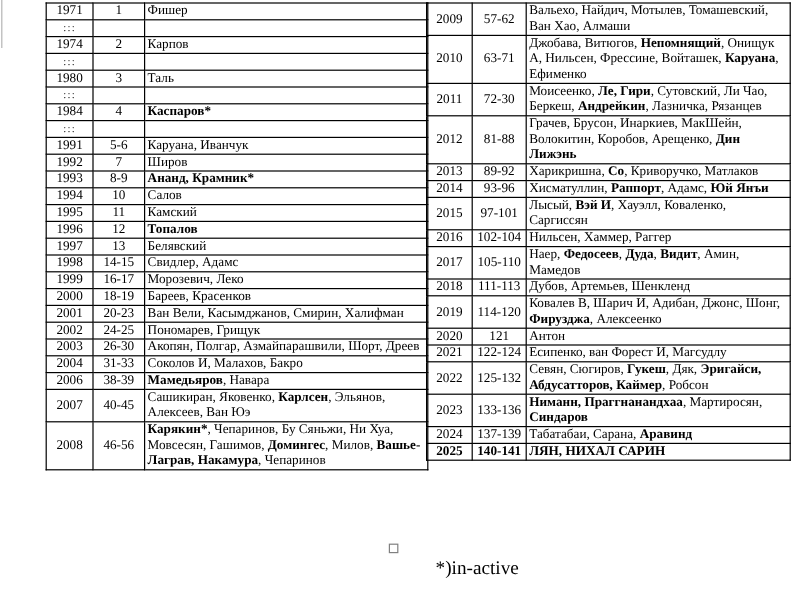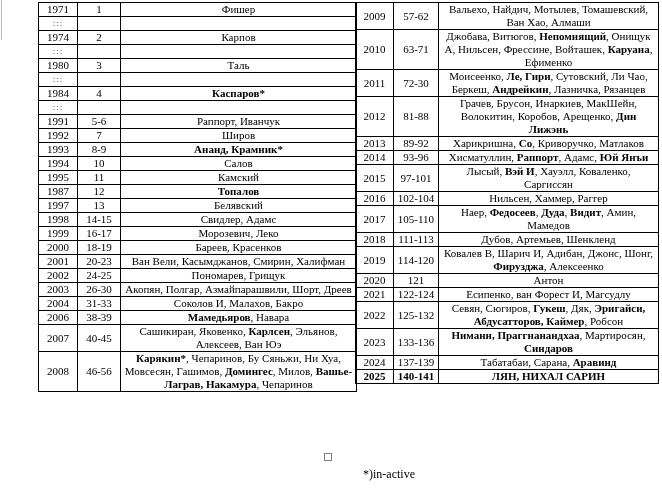--- a/index.html
+++ b/index.html
@@ -36,39 +36,39 @@
     border: 1px solid #000000;
     font-size: 11px;
     line-height: 13px;
     padding: 0 2px;
     height: 13px;
     vertical-align: middle;
     word-wrap: break-word;
   }
   td.year  { text-align: center; white-space: nowrap; }
   td.range { text-align: center; white-space: nowrap; }
-  td.names { text-align: center; padding-left: 4px; }
+  td.names { text-align: left; padding-left: 4px; }
   td.names b, tr.bold-row td { font-weight: bold; }
   td.year.dots {
     font-size: 9px;
     letter-spacing: 1px;
     color: #222222;
     line-height: 11px;
   }
   .corner-marker {
     position: absolute;
     left: 324px; top: 453px;
     width: 6px; height: 6px;
     border: 1px solid #808080;
     background: #ffffff;
   }
   .footnote {
     position: absolute;
     left: 363px; top: 467px;
-    font-size: 12px;
+    font-size: 16px;
     line-height: 14px;
   }
 </style>
 </head>
 <body>
 
 <div class="page">
 
   <div class="page-edge"></div>
 
@@ -115,21 +115,21 @@
           <td class="names"><b>Каспаров*</b></td>
         </tr>
         <tr>
           <td class="year dots">:::</td>
           <td class="range"></td>
           <td class="names"></td>
         </tr>
         <tr>
           <td class="year">1991</td>
           <td class="range">5-6</td>
-          <td class="names"><span>Раппорт, Иванчук</span></td>
+          <td class="names"><span>Каруана, Иванчук</span></td>
         </tr>
         <tr>
           <td class="year">1992</td>
           <td class="range">7</td>
           <td class="names"><span>Широв</span></td>
         </tr>
         <tr>
           <td class="year">1993</td>
           <td class="range">8-9</td>
           <td class="names"><b>Ананд, Крамник*</b></td>
@@ -138,21 +138,21 @@
           <td class="year">1994</td>
           <td class="range">10</td>
           <td class="names"><span>Салов</span></td>
         </tr>
         <tr>
           <td class="year">1995</td>
           <td class="range">11</td>
           <td class="names"><span>Камский</span></td>
         </tr>
         <tr>
-          <td class="year">1987</td>
+          <td class="year">1996</td>
           <td class="range">12</td>
           <td class="names"><b>Топалов</b></td>
         </tr>
         <tr>
           <td class="year">1997</td>
           <td class="range">13</td>
           <td class="names"><span>Белявский</span></td>
         </tr>
         <tr>
           <td class="year">1998</td>

